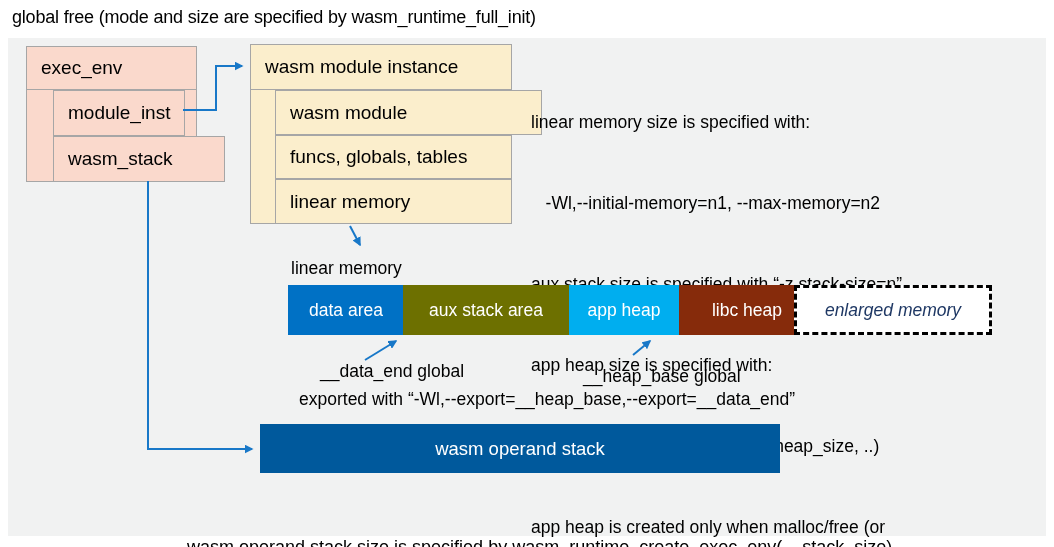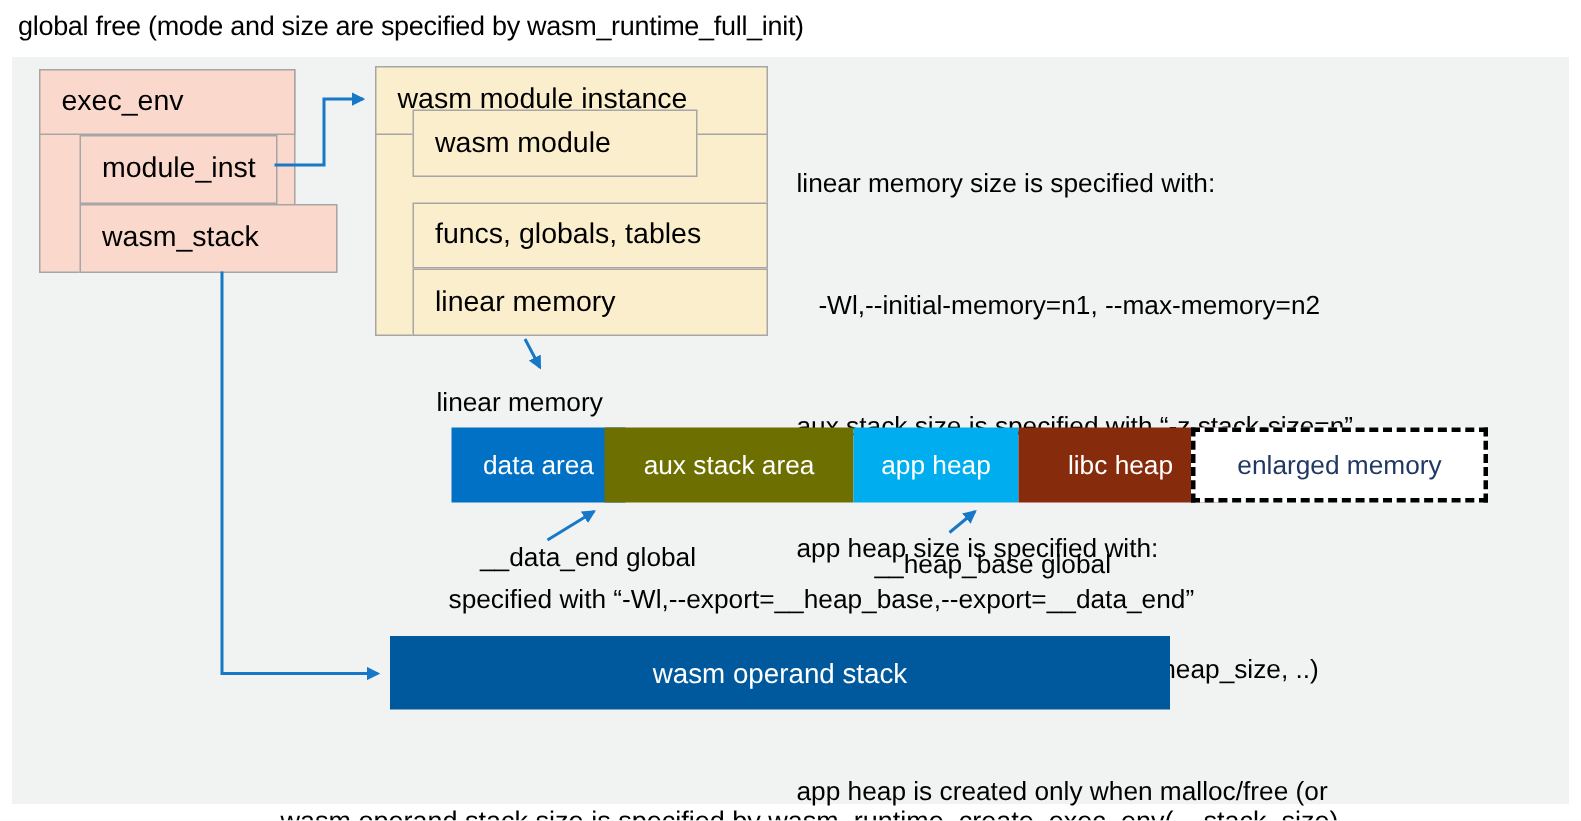--- a/index.html
+++ b/index.html
@@ -13,25 +13,25 @@
 
   
   .cell{position:absolute;border:1.5px solid #A6A6A6;box-sizing:border-box;
         display:flex;align-items:center;padding-left:14px;font-size:19px;}
   .pink{background:#FAD9CC;}
   .cream{background:#FBEECC;}
 
   
   .seg{position:absolute;top:285px;height:50px;display:flex;align-items:center;justify-content:center;
        font-size:17.5px;color:#ffffff;box-sizing:border-box;}
-  .seg-data{left:301px;width:116px;background:#0071C5;}
+  .seg-data{left:288px;width:116px;background:#0071C5;}
   .seg-aux{left:403px;width:166px;background:#6D7000;}
   .seg-app{left:569px;width:110px;background:#00AEEF;}
   .seg-libc{left:679px;width:136px;background:#862B0B;}
-  .seg-enlarged{left:794px;width:198px;background:#ffffff;border:3px dashed #000;color:#1F3864;}
+  .seg-enlarged{left:794px;width:198px;background:#ffffff;border:3px dashed #000;color:#1F3864;font-style:italic;}
 
   .label{position:absolute;font-size:17.5px;white-space:pre;}
   .notes{position:absolute;left:531px;top:55px;font-size:17.5px;line-height:27px;white-space:pre;}
   .footer-notes{position:absolute;left:187px;top:481px;font-size:18px;line-height:26.5px;white-space:pre;}
 
   .operand-bar{position:absolute;left:260px;top:424px;width:520px;height:49px;background:#00599C;
        display:flex;align-items:center;justify-content:center;color:#fff;font-size:18.5px;text-align:right;}
 
   svg.overlay{position:absolute;left:0;top:0;pointer-events:none;}
 </style>
@@ -43,21 +43,21 @@
   <div class="title">global free (mode and size are specified by wasm_runtime_full_init)</div>
   <div class="panel"></div>
 
   <div class="cell pink" style="left:26px;top:46px;width:171px;height:136px;align-items:flex-start;"></div>
   <div class="cell pink" style="left:26px;top:46px;width:171px;height:44px;">exec_env</div>
   <div class="cell pink" style="left:53px;top:90px;width:132px;height:46px;">module_inst</div>
   <div class="cell pink" style="left:53px;top:136px;width:172px;height:46px;">wasm_stack</div>
 
   <div class="cell cream" style="left:250px;top:44px;width:262px;height:180px;align-items:flex-start;"></div>
   <div class="cell cream" style="left:250px;top:44px;width:262px;height:46px;">wasm module instance</div>
-  <div class="cell cream" style="left:275px;top:73px;width:190px;height:45px;">wasm module</div>
+  <div class="cell cream" style="left:275px;top:90px;width:267px;height:45px;">wasm module</div>
   <div class="cell cream" style="left:275px;top:135px;width:237px;height:44px;">funcs, globals, tables</div>
   <div class="cell cream" style="left:275px;top:179px;width:237px;height:45px;">linear memory</div>
 
   <div class="notes">
     <div>linear memory size is specified with:</div>
     <div>   -Wl,--initial-memory=n1, --max-memory=n2</div>
     <div>aux stack size is specified with “-z stack-size=n”</div>
     <div>app heap size is specified with:</div>
     <div>   wasm_runtime_instantiate(.., heap_size, ..)</div>
     <div>app heap is created only when malloc/free (or</div>
@@ -67,21 +67,21 @@
   <div class="label" style="left:291px;top:258px;">linear memory</div>
 
   <div class="seg seg-data">data area</div>
   <div class="seg seg-aux">aux stack area</div>
   <div class="seg seg-app">app heap</div>
   <div class="seg seg-libc">libc heap</div>
   <div class="seg seg-enlarged">enlarged memory</div>
 
   <div class="label" style="left:320px;top:361px;">__data_end global</div>
   <div class="label" style="left:583px;top:366px;">__heap_base global</div>
-  <div class="label" style="left:299px;top:389px;">specified with “-Wl,--export=__heap_base,--export=__data_end”</div>
+  <div class="label" style="left:299px;top:389px;">exported with “-Wl,--export=__heap_base,--export=__data_end”</div>
 
   <div class="operand-bar">wasm operand stack</div>
 
   <div class="footer-notes">
     <div>wasm operand stack size is specified by wasm_runtime_create_exec_env(.., stack_size)</div>
     
   </div>
 
   <svg class="overlay" width="1054" height="547" viewBox="0 0 1054 547">
     <defs>

